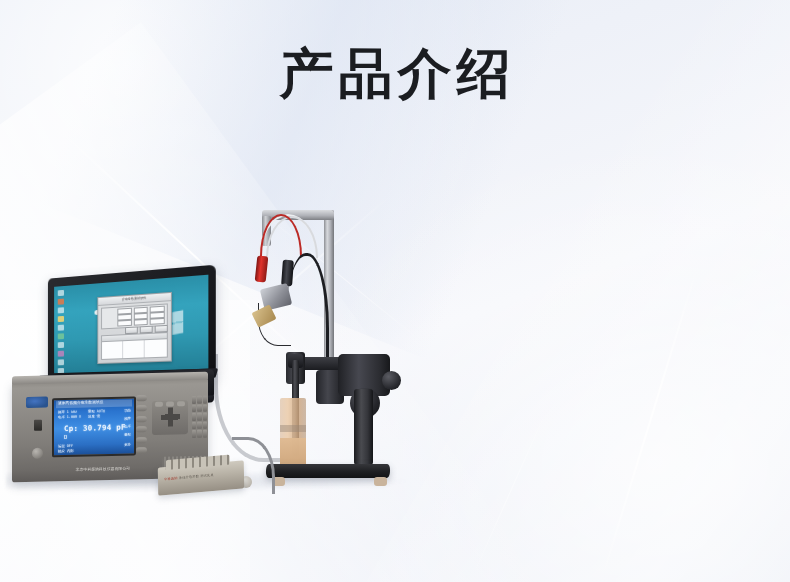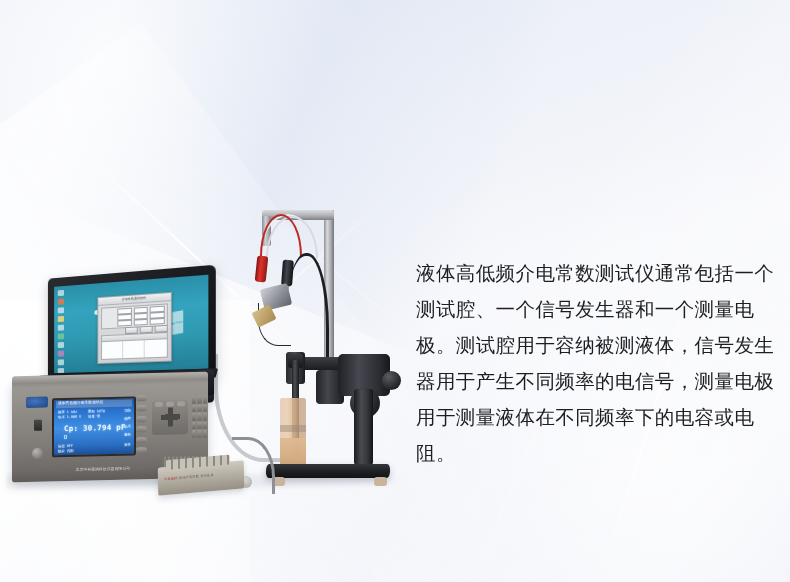--- a/index.html
+++ b/index.html
@@ -706,22 +706,22 @@
   <div class="facet facet-c"></div>
   <div class="facet facet-a"></div>
   <div class="facet facet-b"></div>
   <div class="shade-left"></div>
   <div class="streak streak-1"></div>
   <div class="streak streak-2"></div>
   <div class="streak streak-3"></div>
   <div class="streak streak-4"></div>
   <div class="streak streak-5"></div>
 
-
-  <div class="body-copy">液体高低频介电常数测试仪通常包括一个测试腔、一个信号发生器和一个测量电极。测试腔用于容纳被测液体，信号发生器用于产生不同频率的电信号，测量电极用于测量液体在不同频率下的电容或电阻。</div>
+  <div class="page-title">产品介绍</div>
+
 
   <div class="photo" title="">
     <div class="photo-shadow"></div>
 
     <div>
       <div class="cable-grey"></div>
       <div class="rod-vert"></div>
       <div class="rod-top"></div>
       <div class="rod-left"></div>
 

